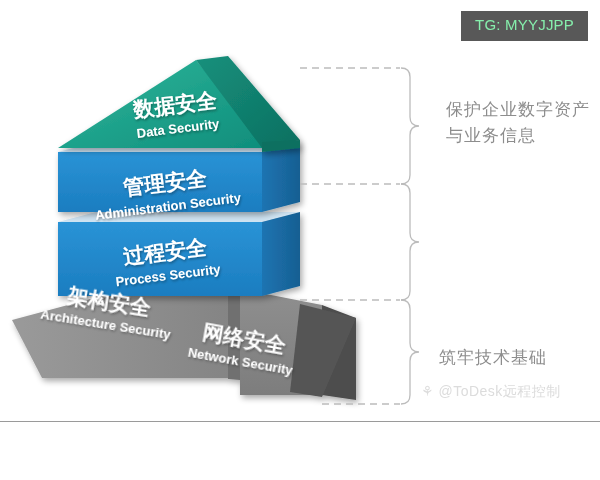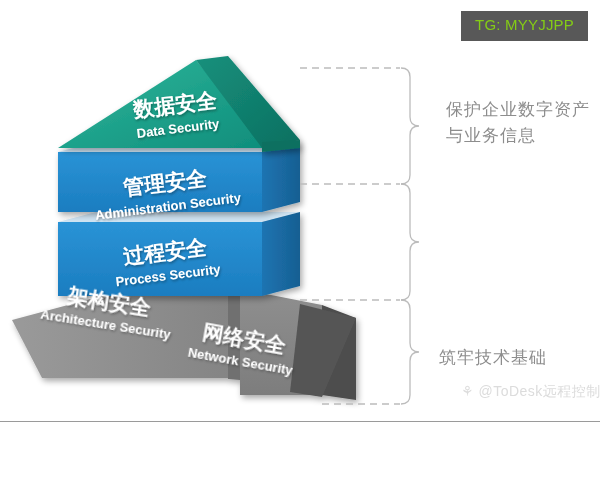--- a/index.html
+++ b/index.html
@@ -18,21 +18,21 @@
     position: absolute;
     left: 0; top: 0;
     width: 600px;
     height: 480px;
   }
 
   
   .chip {
     position: absolute;
     background: #585858;
-    color: #84cc16;
+    color: #86efac;
     font-size: 15px;
     letter-spacing: 0.2px;
     padding: 6px 14px 7px 14px;
     white-space: nowrap;
     line-height: 1.1;
   }
   #tg-chip { right: 12px; top: 11px; }
   #site-chip { left: 18px; top: 440px; font-size: 15px; }
 
   
@@ -59,21 +59,20 @@
   #annot-2 { left: 439px; top: 345px; text-align: right; }
 
   #todesk-mark {
     position: absolute;
     left: 421px;
     top: 383px;
     color: #dcdcdc;
     font-size: 14px;
     letter-spacing: 0.5px;
     white-space: nowrap;
-    margin-left: 40px;
   }
 
   
   #diagram {
     position: absolute;
     left: 0; top: 0;
     width: 600px;
     height: 430px;
   }
   .lbl-cn {

